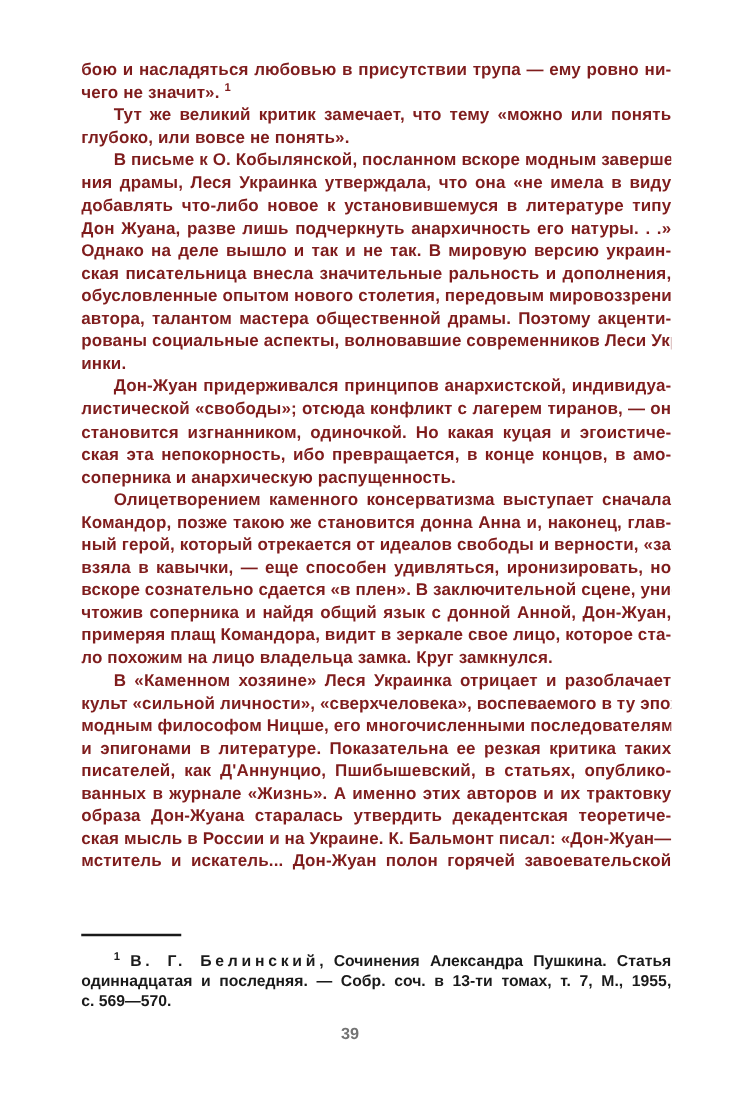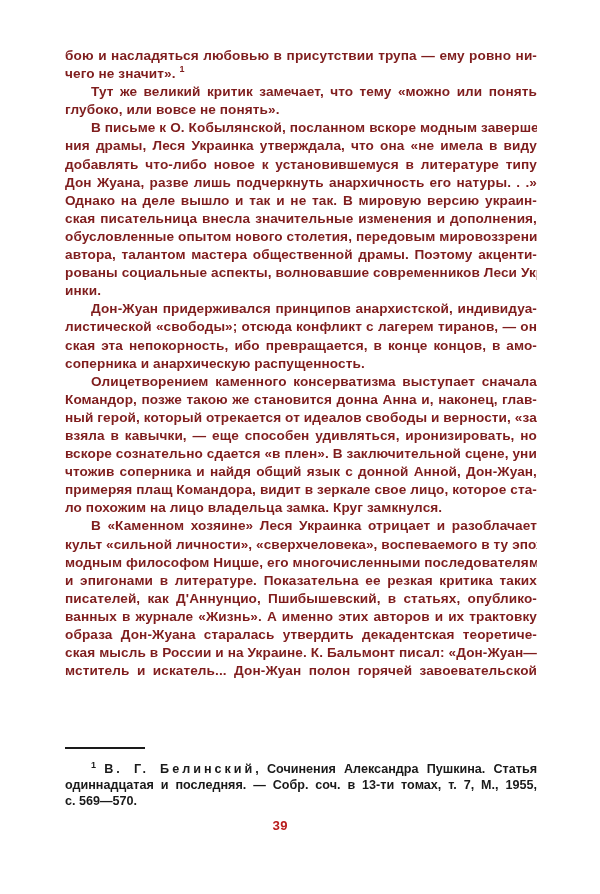--- a/index.html
+++ b/index.html
@@ -22,21 +22,21 @@
   }
   .footnote {
     position: absolute; left: 65px; top: 761px; width: 472px;
     font-family: Liberation Sans, sans-serif;
     font-size: 12.6px; line-height: 16px; font-weight: bold; color: #1a1a1a;
   }
   .fn-indent { padding-left: 26px; }
   .spaced { letter-spacing: 3px; }
   .pagenum {
     position: absolute; left: 0; width: 560px; top: 819px; text-align: center;
-    font-family: Liberation Mono, monospace; font-size: 13px; font-weight: bold; color: #b91c1c;
+    font-family: Liberation Sans, sans-serif; font-size: 13px; font-weight: bold; color: #737373;
   }
 </style>
 </head>
 <body>
 
 <div class="page">
 
   <div class="para">
     <span class="line">бою и насладяться любовью в присутствии трупа — ему ровно ни-</span>
     <span class="line last"><span>чего не значит».</span> <span class="sup">1</span></span>
@@ -46,30 +46,31 @@
     <span class="line" style="padding-left:26px">Тут же великий критик замечает, что тему «можно или понять</span>
     <span class="line last">глубоко, или вовсе не понять».</span>
   </div>
 
   <div class="para">
     <span class="line" style="padding-left:26px">В письме к О. Кобылянской, посланном вскоре модным заверше-</span>
     <span class="line">ния драмы, Леся Украинка утверждала, что она «не имела в виду</span>
     <span class="line">добавлять что-либо новое к установившемуся в литературе типу</span>
     <span class="line">Дон Жуана, разве лишь подчеркнуть анархичность его натуры. . .»</span>
     <span class="line">Однако на деле вышло и так и не так. В мировую версию украин-</span>
-    <span class="line">ская писательница внесла значительные изменения и дополнения,</span>
+    <span class="line">ская писательница внесла значительные ральность и дополнения,</span>
     <span class="line">обусловленные опытом нового столетия, передовым мировоззрением</span>
     <span class="line">автора, талантом мастера общественной драмы. Поэтому акценти-</span>
     <span class="line">рованы социальные аспекты, волновавшие современников Леси Укра-</span>
     <span class="line last">инки.</span>
   </div>
 
   <div class="para">
     <span class="line" style="padding-left:26px">Дон-Жуан придерживался принципов анархистской, индивидуа-</span>
     <span class="line">листической «свободы»; отсюда конфликт с лагерем тиранов, — он</span>
+    <span class="line">становится изгнанником, одиночкой. Но какая куцая и эгоистиче-</span>
     <span class="line">ская эта непокорность, ибо превращается, в конце концов, в амо-</span>
     <span class="line last">соперника и анархическую распущенность.</span>
   </div>
 
   <div class="para">
     <span class="line" style="padding-left:26px">Олицетворением каменного консерватизма выступает сначала</span>
     <span class="line">Командор, позже такою же становится донна Анна и, наконец, глав-</span>
     <span class="line">ный герой, который отрекается от идеалов свободы и верности, «за-</span>
   </div>
 

